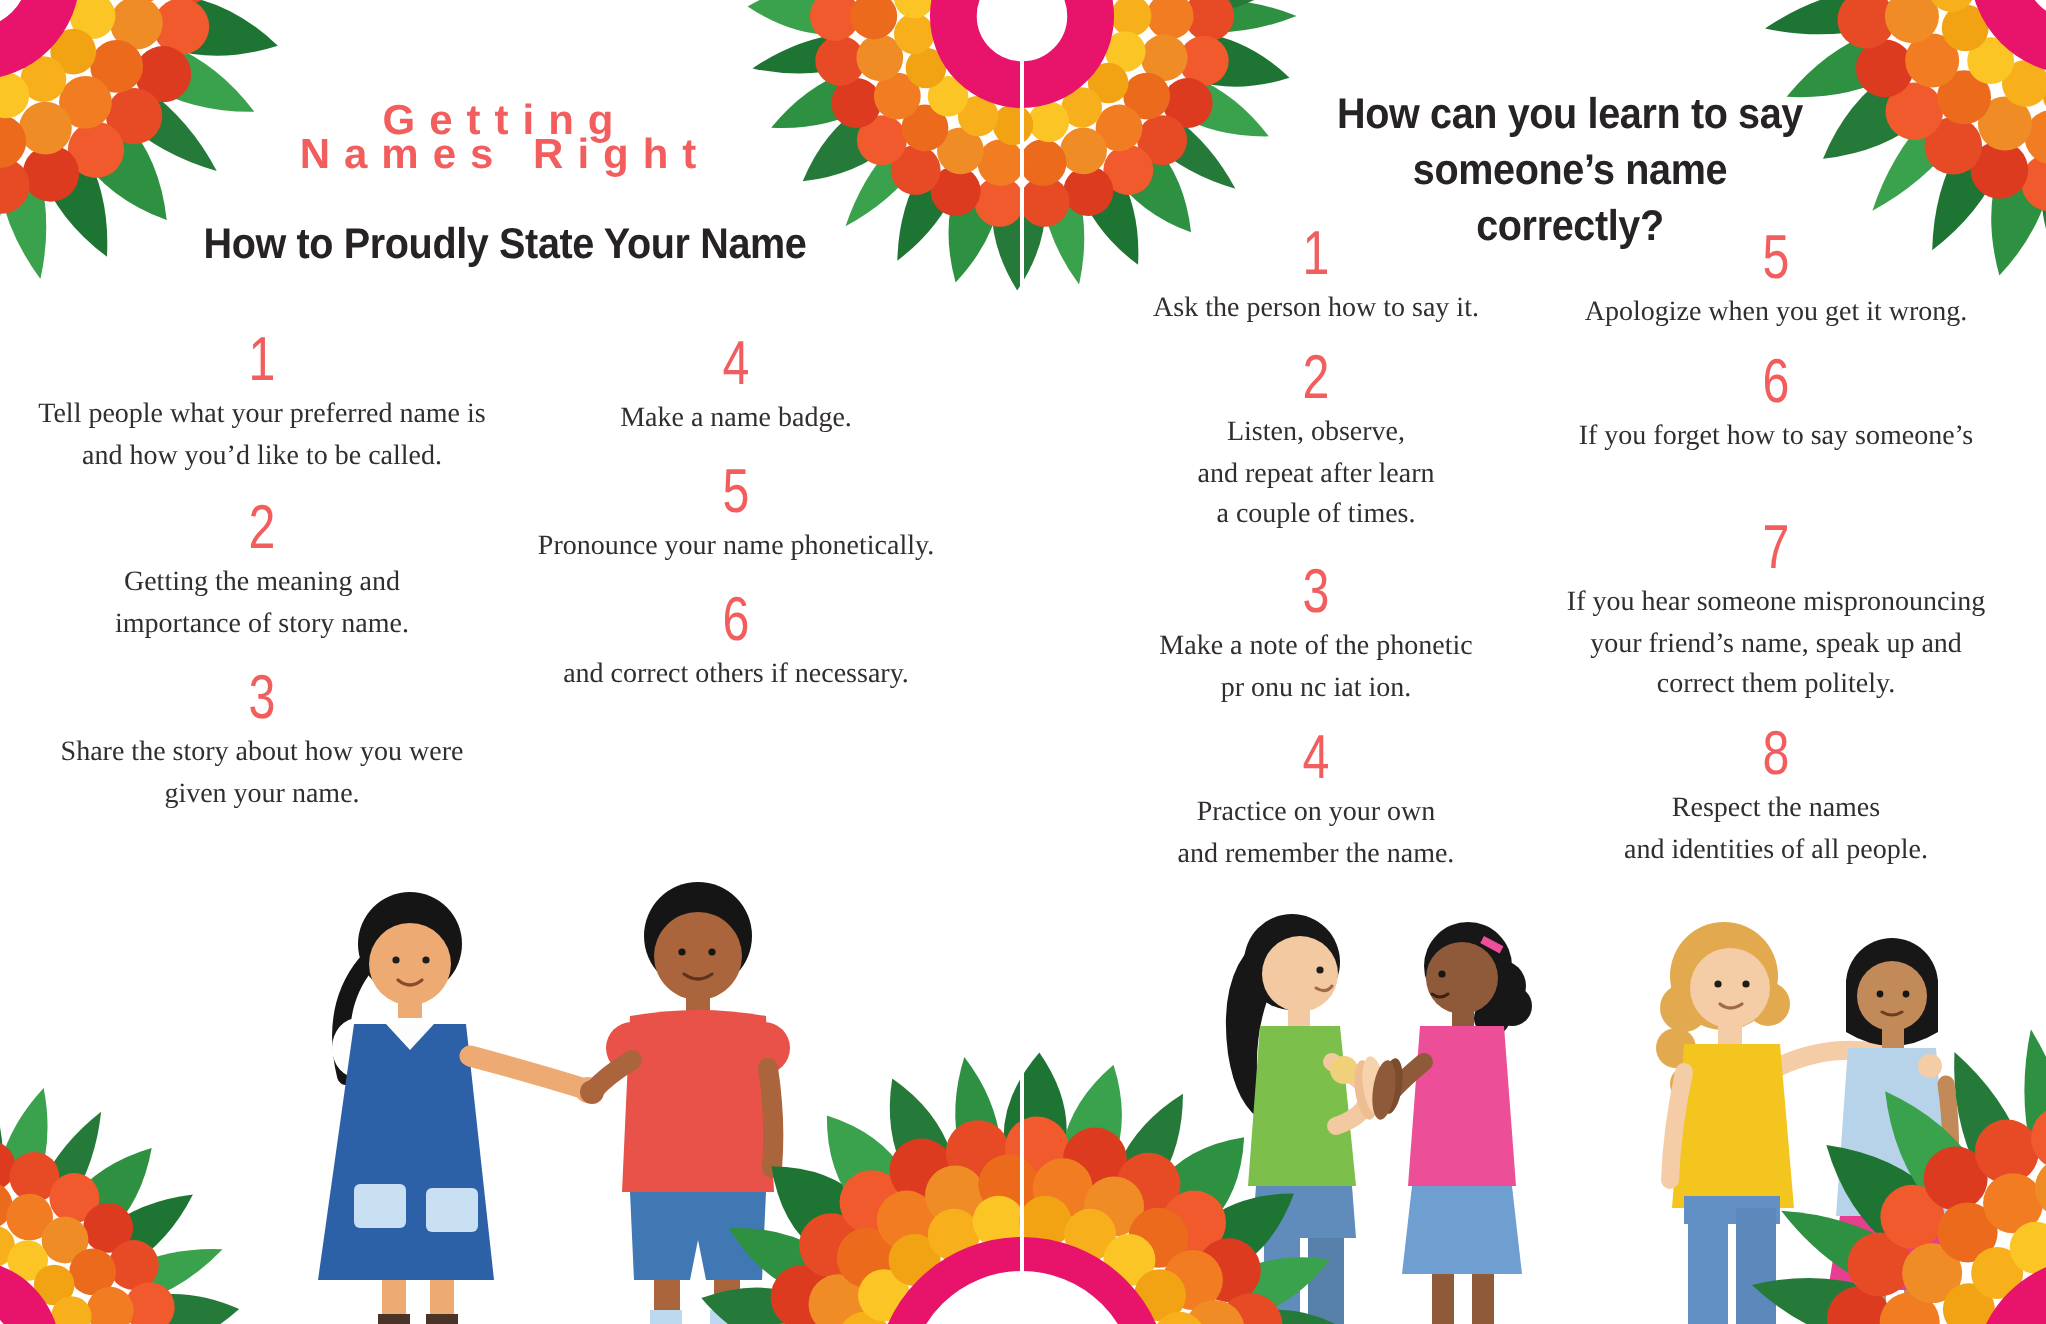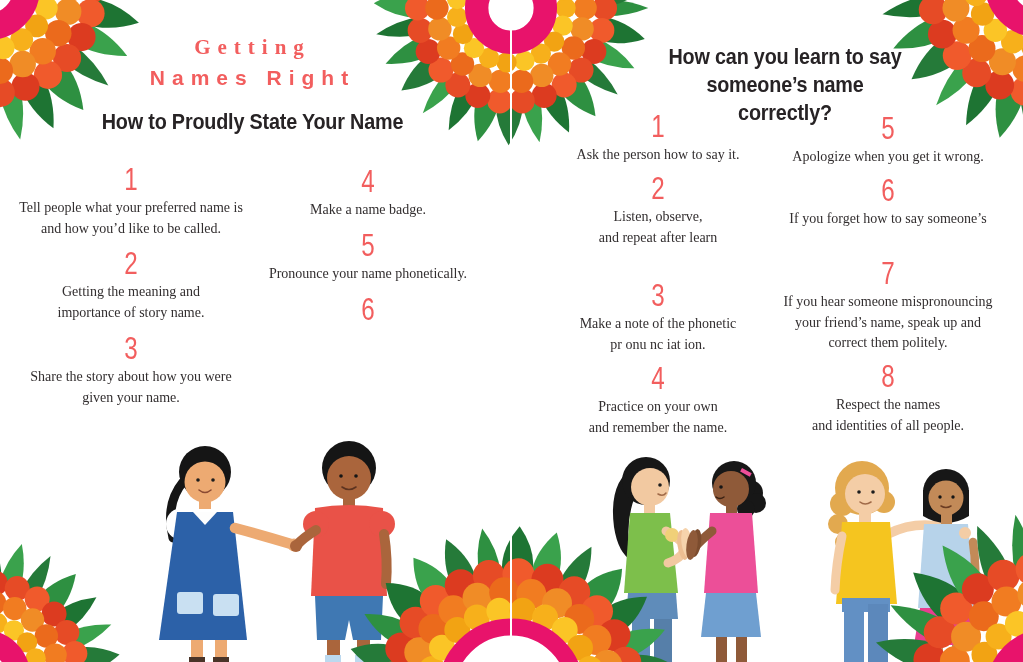--- a/index.html
+++ b/index.html
@@ -741,21 +741,21 @@
         <circle cx="1063.183984099856" cy="620.1419813842468" r="13" fill="#f7b01b"></circle>
         <circle cx="1084.28637106857" cy="629.398346521623" r="13" fill="#fbc526"></circle>
         <circle cx="1101.2398356577476" cy="645.0051101117233" r="13" fill="#f2a313"></circle>
         <circle cx="1112.2072069190444" cy="665.2710371556722" r="13" fill="#f7b01b"></circle>
         <circle cx="1046" cy="688" r="44" fill="none" stroke="#e8136b" stroke-width="30"></circle>
       </g>
     </svg>
 
   <div class="fold"></div>
 
-  <div class="txt script-title" style="left:60px;top:33px;width:385px;font-family:Liberation Serif, serif;">Getting</div>
+  <div class="txt script-title" style="left:60px;top:47px;width:385px;">Getting</div>
   <div class="txt script-title" style="left:60px;top:64px;width:385px;">Names Right</div>
   <div class="txt big-head" style="left:60px;top:108px;width:385px;">How to Proudly State Your Name</div>
 
   <div class="txt big-head" style="left:655px;top:43px;width:260px;">How can you learn to say</div>
   <div class="txt big-head" style="left:655px;top:71px;width:260px;">someone’s name correctly?</div>
 
   <div class="item" style="left:6px;top:165px;width:250px;">
     <div class="num">1</div>
     <div class="ln">Tell people what your preferred name is</div>
     <div class="ln">and how you’d like to be called.</div>
@@ -773,30 +773,32 @@
   <div class="item" style="left:252px;top:167px;width:232px;">
     <div class="num">4</div>
     <div class="ln">Make a name badge.</div>
   </div>
   <div class="item" style="left:252px;top:231px;width:232px;">
     <div class="num">5</div>
     <div class="ln">Pronounce your name phonetically.</div>
   </div>
   <div class="item" style="left:252px;top:295px;width:232px;">
     <div class="num">6</div>
+    <div class="ln">and correct others if necessary.</div>
   </div>
 
   <div class="item" style="left:556px;top:112px;width:204px;">
     <div class="num">1</div>
     <div class="ln">Ask the person how to say it.</div>
   </div>
   <div class="item" style="left:556px;top:174px;width:204px;">
     <div class="num">2</div>
     <div class="ln">Listen, observe,</div>
     <div class="ln">and repeat after learn</div>
+    <div class="ln">a couple of times.</div>
   </div>
   <div class="item" style="left:556px;top:281px;width:204px;">
     <div class="num">3</div>
     <div class="ln">Make a note of the phonetic</div>
     <div class="ln">pr onu nc iat ion.</div>
   </div>
   <div class="item" style="left:556px;top:364px;width:204px;">
     <div class="num">4</div>
     <div class="ln">Practice on your own</div>
     <div class="ln">and remember the name.</div>

